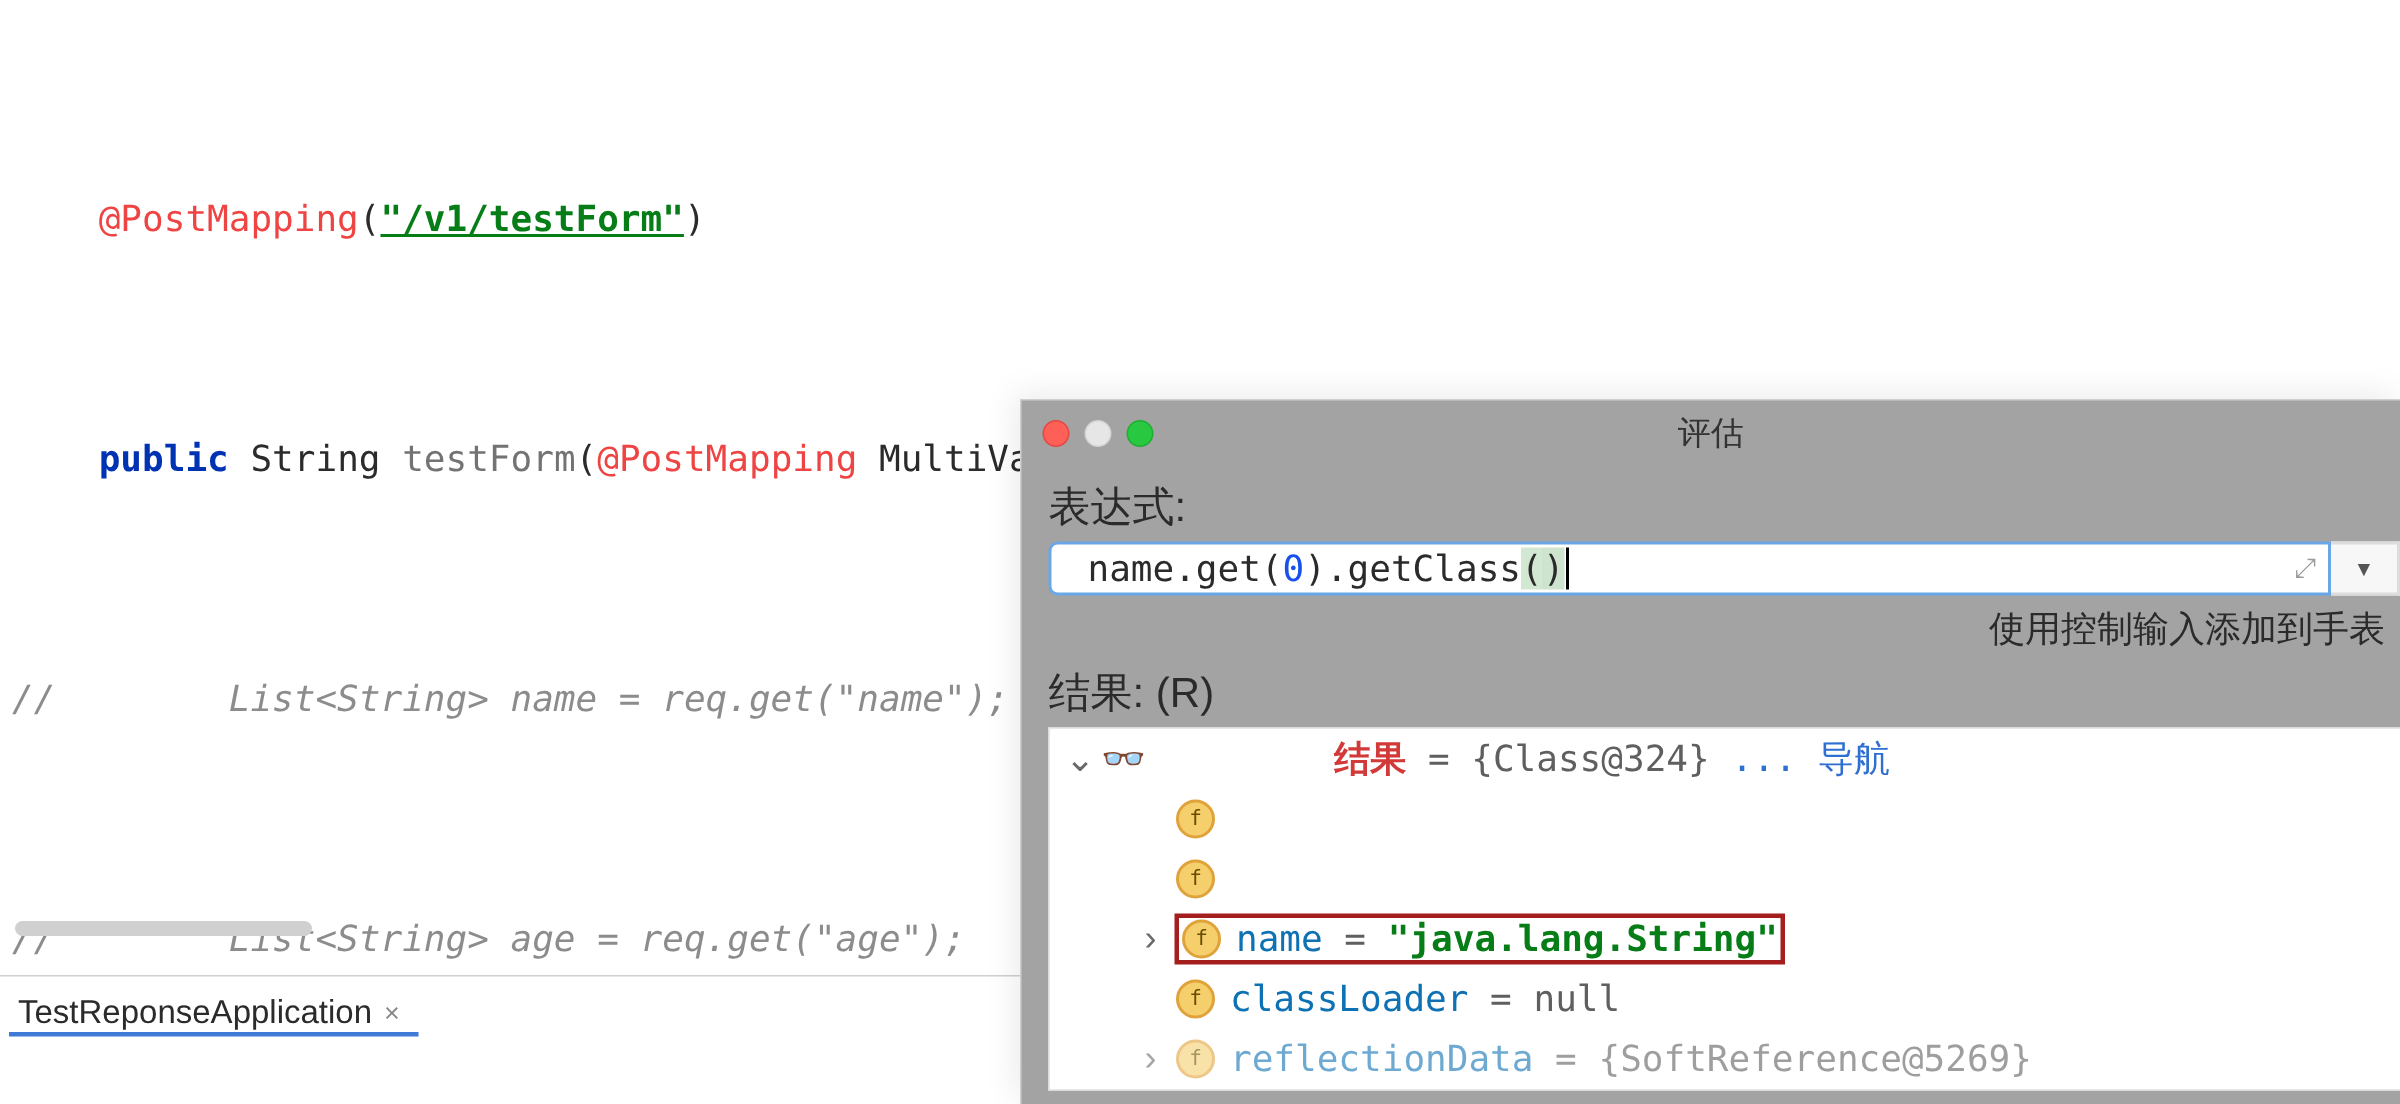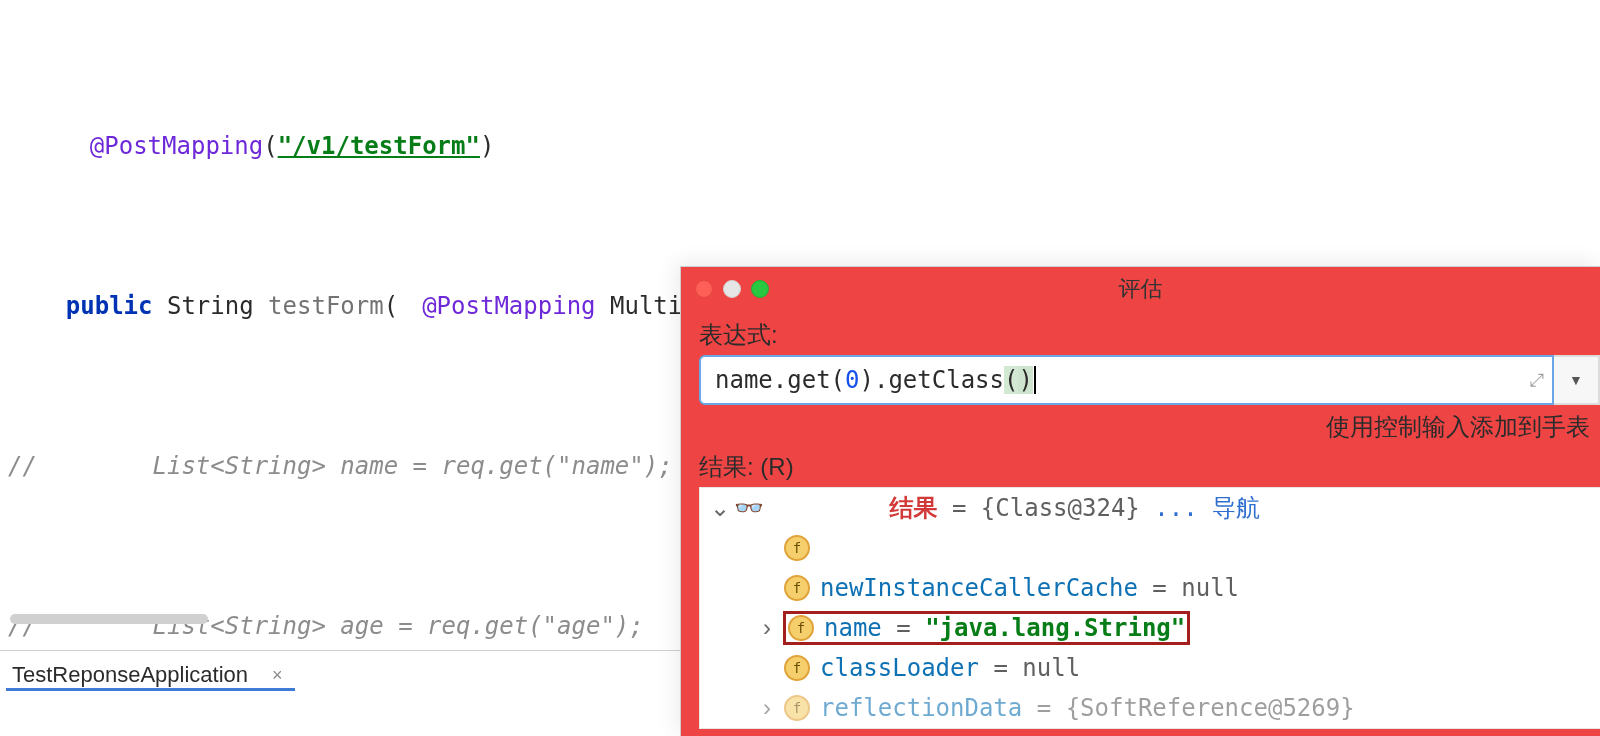--- a/index.html
+++ b/index.html
@@ -23,21 +23,21 @@
     padding-top: 6px;
   }
   .editor .line {
     height: 40px;
     display: block;
     padding-left: 8px;
     position: relative;
   }
 
   .kw       { color: #0033b3; font-weight: bold; }
-  .anno     { color: #6d28d9; margin-left: 24px; }
+  .anno     { color: #ef4444; }
   .str-link { color: #067d17; text-decoration: underline; font-weight: bold; }
   .mname    { color: #737373; }
   .comment  { color: #8c8c8c; font-style: italic; }
   .blue-generic { color: #0e71b4; }
   .num      { color: #1750eb; }
   .punct    { color: #2b2b2b; }
 
   .scrollbar {
     position: absolute;
     left: 10px; right: 930px; bottom: 0px;
@@ -62,33 +62,33 @@
     display: flex;
     align-items: flex-end;
     padding-left: 6px;
     font-family: -apple-system, "Helvetica Neue", Arial, sans-serif;
     font-size: 22px;
   }
   .tabbar .tab {
     padding: 6px 12px 0 6px;
     display: flex;
     align-items: center;
-    gap: 24px;
+    gap: 8px;
     border-bottom: 3px solid #3f7bd6;
   }
   .tabbar .tab .close { color: #888; font-size: 18px; }
 
   
   .dialog {
     position: absolute;
     left: 680px;
     top: 266px;
     right: 0;
     bottom: 0;
-    background: #ef4444;
+    background: #a3a3a3;
     border-top: 1px solid #cfcfcf;
     border-left: 1px solid #cfcfcf;
     box-shadow: -4px -4px 20px rgba(0,0,0,0.08);
     font-family: -apple-system, "Helvetica Neue", Arial, sans-serif;
   }
   .dialog .titlebar {
     height: 44px;
     display: flex;
     align-items: center;
     padding: 0 14px;
@@ -101,32 +101,32 @@
   .dot.green  { background:#28c840; border:1px solid #1daf32;}
   .dialog .title {
     position: absolute;
     left:0; right:0;
     text-align: center;
     font-size: 22px;
     color: #333;
   }
   .dialog .section-label {
     margin: 8px 18px 4px 18px;
-    font-size: 24px;
+    font-size: 28px;
     color: #2b2b2b;
   }
   .expr-input-wrap { display:flex; align-items: stretch; margin: 0 0 0 18px; }
   .expr-input {
     flex: 1;
-    height: 50px;
+    height: 36px;
     box-sizing: border-box;
     border: 2px solid #6aa7e8;
     border-radius: 6px 0 0 6px;
     background: #ffffff;
-    padding: 6px 14px;
+    padding: 6px 24px;
     font-family: "Menlo", monospace;
     font-size: 24px;
     display: flex;
     align-items: center;
     position: relative;
   }
   .expr-input .caret {
     display:inline-block;
     width:2px; height:28px;
     background:#000;
@@ -264,21 +264,20 @@
     </div>
 
     <div class="tree-row indent1">
       <span class="chevron"></span>
       <span class="icon-field">f</span>
     </div>
 
     <div class="tree-row indent1">
       <span class="chevron"></span>
       <span class="icon-field">f</span>
-      <span class="res-text"><span class="blue-generic">newInstanceCallerCache</span><span class="res-val"> = null</span></span>
     </div>
 
     <div class="tree-row indent1">
       <span class="chevron">›</span>
       <span class="red-outline" style="display:flex;align-items:center;gap:10px;">
         <span class="icon-field">f</span>
         <span class="res-text"><span class="blue-generic">name</span><span class="res-val"> = </span><span class="res-str">"java.lang.String"</span></span>
       </span>
     </div>
 

